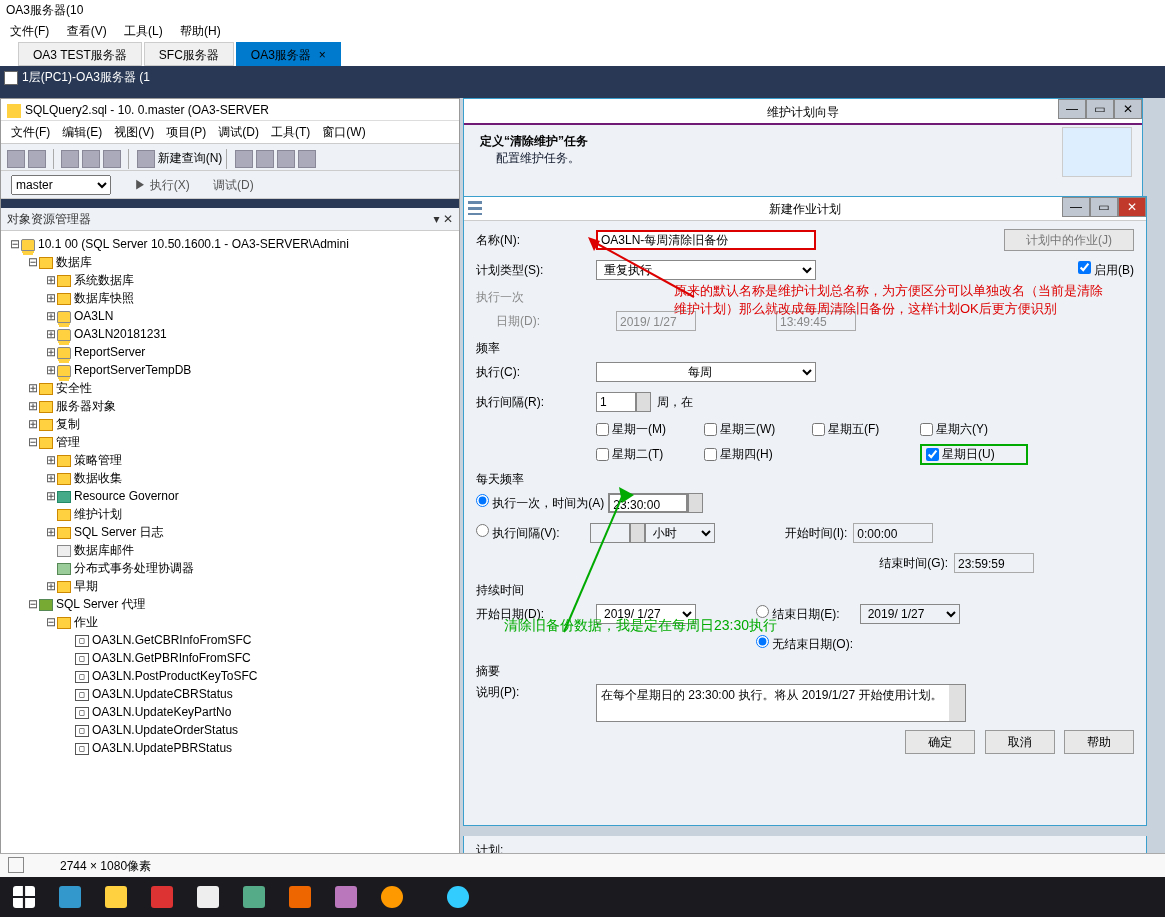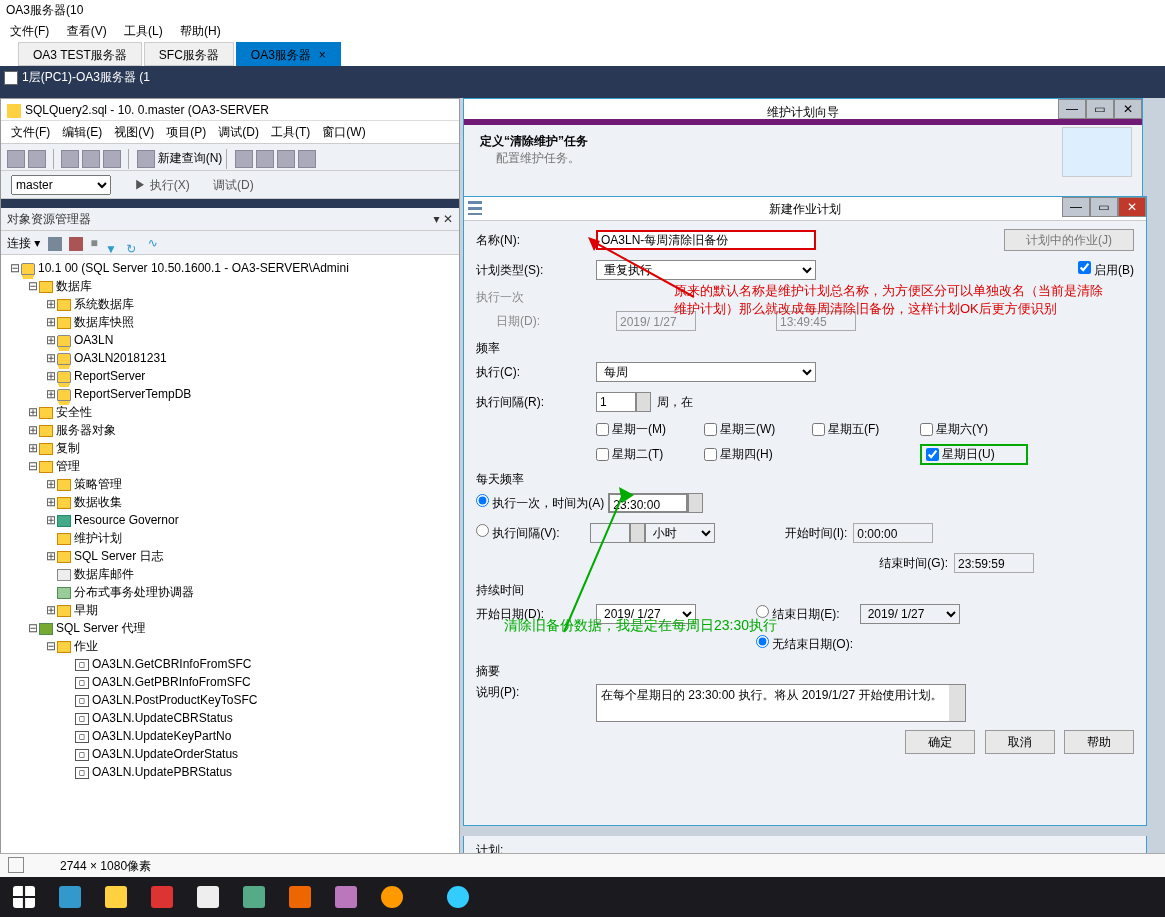--- a/index.html
+++ b/index.html
@@ -36,21 +36,21 @@
 .tree .folder-icon { background: #ffd040; border: 1px solid #cc8800; }
 .tree .db-icon { background: #ffd040; border: 1px solid #888; border-radius: 2px 2px 0 0; box-shadow: 0 3px 0 -1px #ffd040, 0 6px 0 -2px #ffd040;}
 .tree .job-icon { background: #fff; border: 1px solid #555; font-size: 8px; text-align: center; line-height: 10px; font-family: monospace;}
 .tree .svr-icon { background: #4a8; border: 1px solid #286;}
 .tree .ind0 { padding-left: 8px; } .tree .ind1 { padding-left: 26px; } .tree .ind2 { padding-left: 44px; }
 .tree .ind3 { padding-left: 62px; }
 
 .right-col { flex: 1; position: relative; background: #c8d2dc; }
 
 .wizard { position: absolute; left: 3px; top: 0; width: 680px; height: 100px; background: #eef2f7; border: 1px solid #3b9fce; }
-.wizard .w-title { height: 26px; background: #fff; border-bottom: 6px solid #701a75; text-align: center; line-height: 26px; position: relative;}
+.wizard .w-title { height: 26px; background: #fff; border-bottom: 2px solid #701a75; text-align: center; line-height: 26px; position: relative;}
 .wizard .w-ctrl { position: absolute; right: 0; top: 0; display: flex; }
 .wizard .w-ctrl div { width: 28px; height: 20px; background: #c0c7d1; border: 1px solid #888; text-align: center; line-height: 18px; }
 .wizard .w-body { padding: 8px 16px; position: relative; }
 .wizard .w-body .art { position: absolute; right: 10px; top: 2px; width: 70px; height: 50px; background: #def; border: 1px solid #ccc; }
 
 .dialog { position: absolute; left: 3px; top: 98px; width: 684px; height: 630px; background: #eef2f7; border: 1px solid #3b9fce; }
 .dialog .d-title { height: 24px; background: #fff; text-align: center; line-height: 24px; position: relative; border-bottom: 1px solid #ccc;}
 .dialog .d-title .d-ctrl { position: absolute; right: 0; top: 0; display: flex; }
 .dialog .d-title .d-ctrl div { width: 28px; height: 20px; border: 1px solid #888; text-align: center; line-height: 18px; background: #c0c7d1;}
 .dialog .d-title .d-ctrl .close { background: #C0392B; color: #fff; }
@@ -123,29 +123,20 @@
       <span class="tb-btn"></span><span class="tb-btn"></span><span class="tb-btn"></span><span class="tb-btn"></span>
     </div>
     <div class="toolbar2">
       <span class="tb-btn" style="background:#ddd;"></span>
       <select><option>master</option></select>
       <span class="run">▶ <span>执行(X)</span></span>
       <span class="run">调试(D)</span>
     </div>
     <div style="height:9px;background:#293955;"></div>
     <div class="obj-title"><span>对象资源管理器</span><span style="float:right;margin-right:6px;">▾ ✕</span></div>
-    <div class="obj-toolbar">
-      <span>连接 ▾</span>
-      <span class="icon"></span>
-      <span class="icon" style="background:#a55;"></span>
-      <span style="color:#888;">■</span>
-      <span class="icon" style="background:none;color:#39c;">▼</span>
-      <span class="icon" style="background:none;color:#39c;">↻</span>
-      <span style="color:#39c;">∿</span>
-    </div>
     <div class="tree">
       <div class="node ind0"><span class="expander">⊟</span><span class="node-icon db-icon"></span><span>10.1          00 (SQL Server 10.50.1600.1 - OA3-SERVER\Admini</span></div>
       <div class="node ind1"><span class="expander">⊟</span><span class="node-icon folder-icon"></span><span>数据库</span></div>
       <div class="node ind2"><span class="expander">⊞</span><span class="node-icon folder-icon"></span><span>系统数据库</span></div>
       <div class="node ind2"><span class="expander">⊞</span><span class="node-icon folder-icon"></span><span>数据库快照</span></div>
       <div class="node ind2"><span class="expander">⊞</span><span class="node-icon db-icon"></span><span>OA3LN</span></div>
       <div class="node ind2"><span class="expander">⊞</span><span class="node-icon db-icon"></span><span>OA3LN20181231</span></div>
       <div class="node ind2"><span class="expander">⊞</span><span class="node-icon db-icon"></span><span>ReportServer</span></div>
       <div class="node ind2"><span class="expander">⊞</span><span class="node-icon db-icon"></span><span>ReportServerTempDB</span></div>
       <div class="node ind1"><span class="expander">⊞</span><span class="node-icon folder-icon"></span><span>安全性</span></div>
@@ -177,21 +168,21 @@
       <div class="w-title">
         <span>维护计划向导</span>
         <div class="w-ctrl">
           <div>—</div>
           <div>▭</div>
           <div>✕</div>
         </div>
       </div>
       <div class="w-body">
         <div style="font-weight:bold;">定义“清除维护”任务</div>
-        <div style="margin-left:16px;color:#737373;">配置维护任务。</div>
+        <div style="margin-left:16px;color:#0f172a;">配置维护任务。</div>
         <div class="art"></div>
       </div>
     </div>
 
     <div class="dialog">
       <div class="d-title">
         <span class="grid-icon"></span>
         <span>新建作业计划</span>
         <div class="d-ctrl">
           <div>—</div>
@@ -214,21 +205,21 @@
         <div class="group-title disabled-group">执行一次</div>
         <div class="row disabled-group" style="margin-left:20px;">
           <span class="lbl">日期(D):</span>
           <span class="time-box ro">2019/ 1/27</span>
           <span style="margin-left:80px;" class="time-box ro">13:49:45</span>
         </div>
 
         <div class="group-title">频率</div>
         <div class="row" style="margin-left:0;">
           <span class="lbl">执行(C):</span>
-          <select style="width:220px;"><option>每周</option></select>
+          <select style="width:220px;text-align:center;"><option>每周</option></select>
         </div>
         <div class="row">
           <span class="lbl">执行间隔(R):</span>
           <input type="text" class="small-num" value="1" style="">
             <span class="spin"></span>
           <span style="margin-left:6px;">周，在</span>
         </div>
         <div class="days">
           <label>
               <input type="checkbox" style="">

